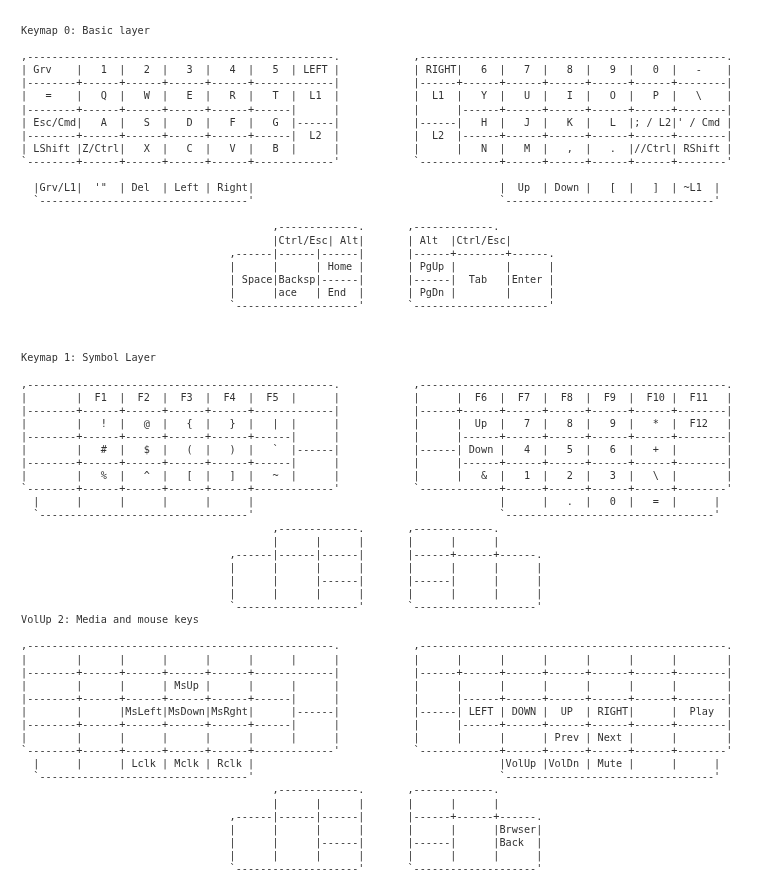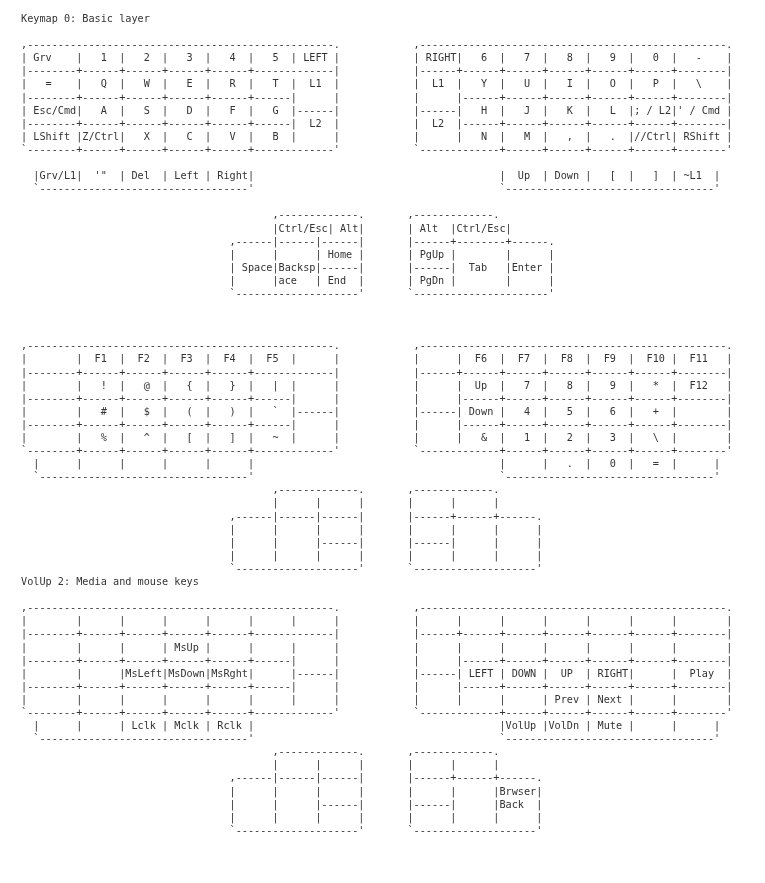--- a/index.html
+++ b/index.html
@@ -6,21 +6,21 @@
     margin: 0;
     padding: 0;
     background: #ffffff;
   }
   body {
     width: 765px;
     height: 883px;
     overflow: hidden;
   }
   .doc {
-    padding: 12px 0 0 21px;
+    padding: 24px 0 0 21px;
   }
   .km-title {
     font-family: "DejaVu Sans Mono", "Liberation Mono", monospace;
     font-size: 10.2px;
     line-height: 13.1px;
     color: #333333;
     white-space: pre;
     margin: 0 0 13.1px 0;
   }
   .km-art {
@@ -58,20 +58,21 @@
                                          ,-------------.       ,-------------.
                                          |Ctrl/Esc| Alt|       | Alt  |Ctrl/Esc|
                                   ,------|------|------|       |------+--------+------.
                                   |      |      | Home |       | PgUp |        |      |
                                   | Space|Backsp|------|       |------|  Tab   |Enter |
                                   |      |ace   | End  |       | PgDn |        |      |
                                   `--------------------'       `----------------------'</pre>
   </section>
 
   <section class="km km1">
+    <div class="km-title">Keymap 1: Symbol Layer</div>
     <pre class="km-art">,--------------------------------------------------.            ,--------------------------------------------------.
 |        |  F1  |  F2  |  F3  |  F4  |  F5  |      |            |      |  F6  |  F7  |  F8  |  F9  |  F10 |  F11   |
 |--------+------+------+------+------+-------------|            |------+------+------+------+------+------+--------|
 |        |   !  |   @  |   {  |   }  |   |  |      |            |      |  Up  |   7  |   8  |   9  |   *  |  F12   |
 |--------+------+------+------+------+------|      |            |      |------+------+------+------+------+--------|
 |        |   #  |   $  |   (  |   )  |   `  |------|            |------| Down |   4  |   5  |   6  |   +  |        |
 |--------+------+------+------+------+------|      |            |      |------+------+------+------+------+--------|
 |        |   %  |   ^  |   [  |   ]  |   ~  |      |            |      |   &amp;  |   1  |   2  |   3  |   \  |        |
 `--------+------+------+------+------+-------------'            `-------------+------+------+------+------+--------'
   |      |      |      |      |      |                                        |      |   .  |   0  |   =  |      |

